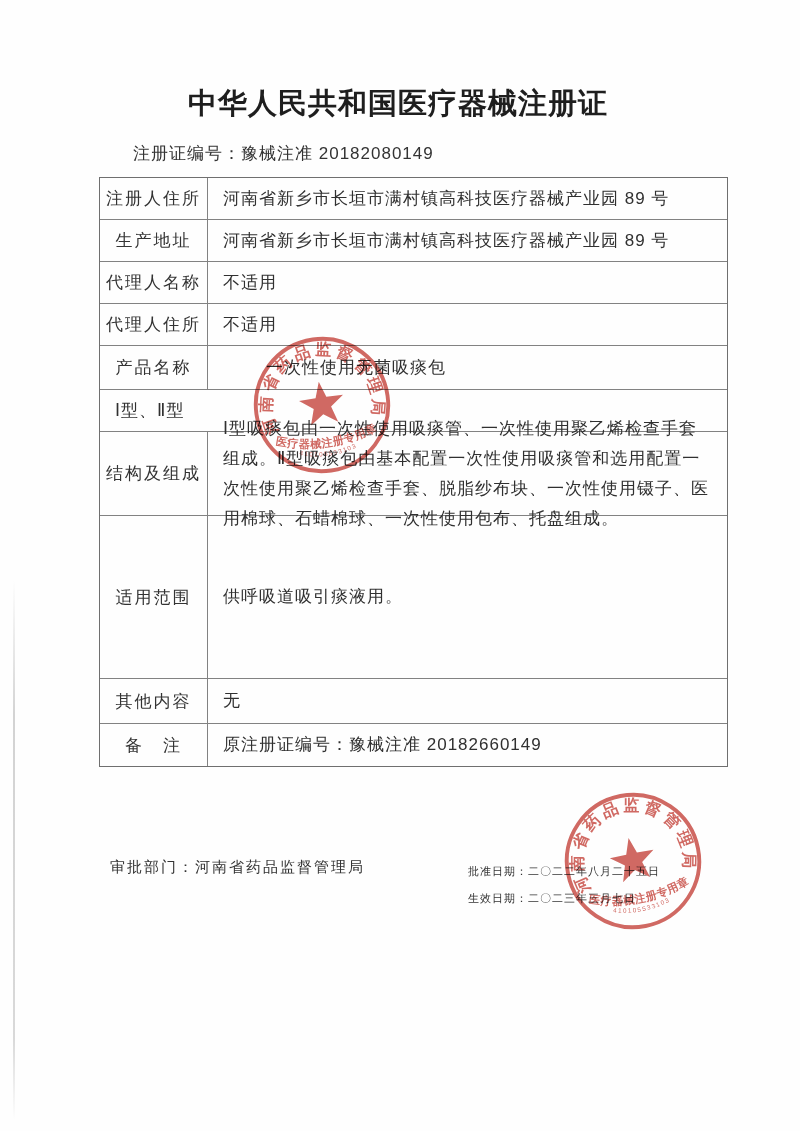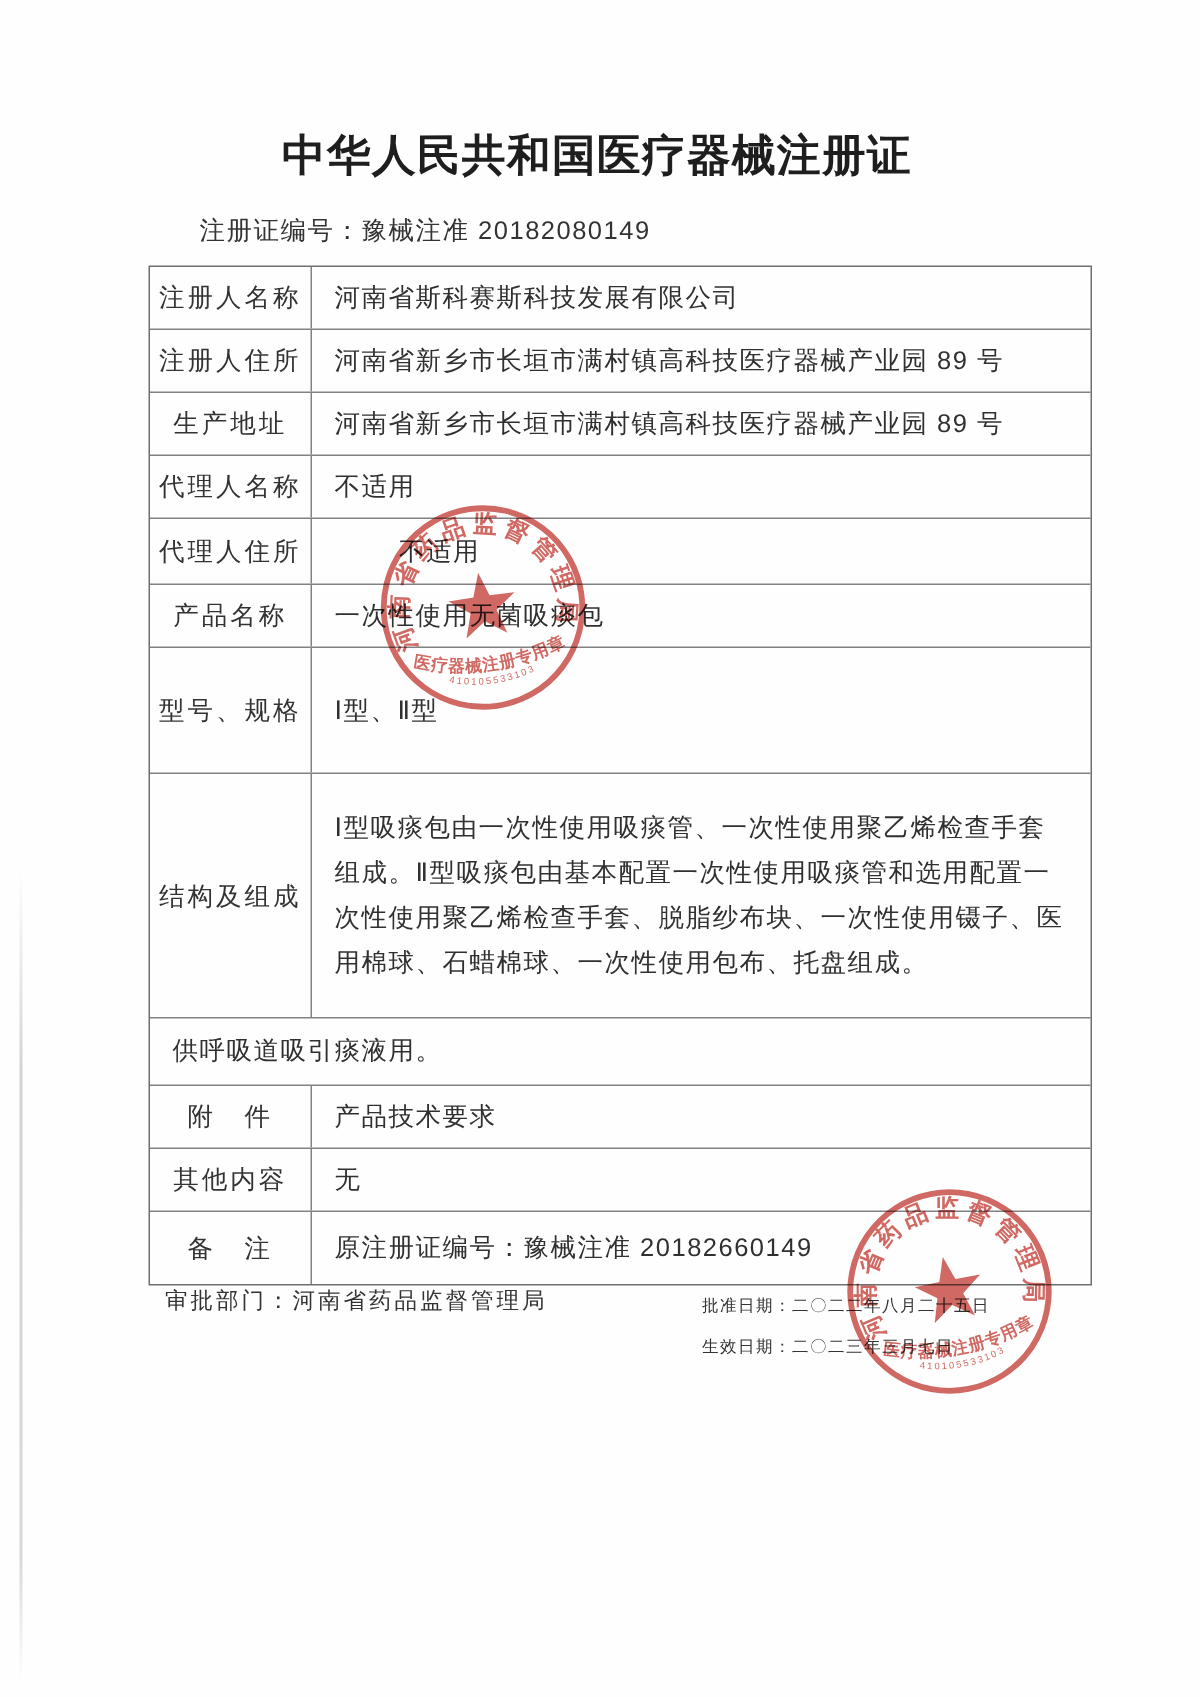--- a/index.html
+++ b/index.html
@@ -88,57 +88,49 @@
 <div class="scan-edge"></div>
 
 <div class="doc-title">中华人民共和国医疗器械注册证</div>
 
 <div class="cert-no">
   <span>注册证编号：</span><span>豫械注准 20182080149</span>
 </div>
 
 <div class="cert-table">
   <div class="row">
-    <div class="cell-label">注册人名称</div>
-    <div class="cell-value">河南省斯科赛斯科技发展有限公司</div>
-  </div>
-  <div class="row">
     <div class="cell-label">注册人住所</div>
     <div class="cell-value">河南省新乡市长垣市满村镇高科技医疗器械产业园 89 号</div>
   </div>
   <div class="row">
     <div class="cell-label">生产地址</div>
     <div class="cell-value">河南省新乡市长垣市满村镇高科技医疗器械产业园 89 号</div>
   </div>
   <div class="row">
     <div class="cell-label">代理人名称</div>
     <div class="cell-value">不适用</div>
   </div>
   <div class="row">
     <div class="cell-label">代理人住所</div>
     <div class="cell-value">不适用</div>
   </div>
   <div class="row">
     <div class="cell-label">产品名称</div>
     <div class="cell-value">一次性使用无菌吸痰包</div>
   </div>
   <div class="row">
-    <div class="cell-label">型号、规格</div>
     <div class="cell-value">Ⅰ型、Ⅱ型</div>
   </div>
   <div class="row">
     <div class="cell-label">结构及组成</div>
     <div class="cell-value">Ⅰ型吸痰包由一次性使用吸痰管、一次性使用聚乙烯检查手套组成。Ⅱ型吸痰包由基本配置一次性使用吸痰管和选用配置一次性使用聚乙烯检查手套、脱脂纱布块、一次性使用镊子、医用棉球、石蜡棉球、一次性使用包布、托盘组成。</div>
   </div>
   <div class="row">
+    <div class="cell-label">适用范围</div>
     <div class="cell-value">供呼吸道吸引痰液用。</div>
-  </div>
-  <div class="row">
-    <div class="cell-label">附　件</div>
-    <div class="cell-value">产品技术要求</div>
   </div>
   <div class="row">
     <div class="cell-label">其他内容</div>
     <div class="cell-value">无</div>
   </div>
   <div class="row">
     <div class="cell-label">备　注</div>
     <div class="cell-value">原注册证编号：豫械注准 20182660149</div>
   </div>
 </div>

